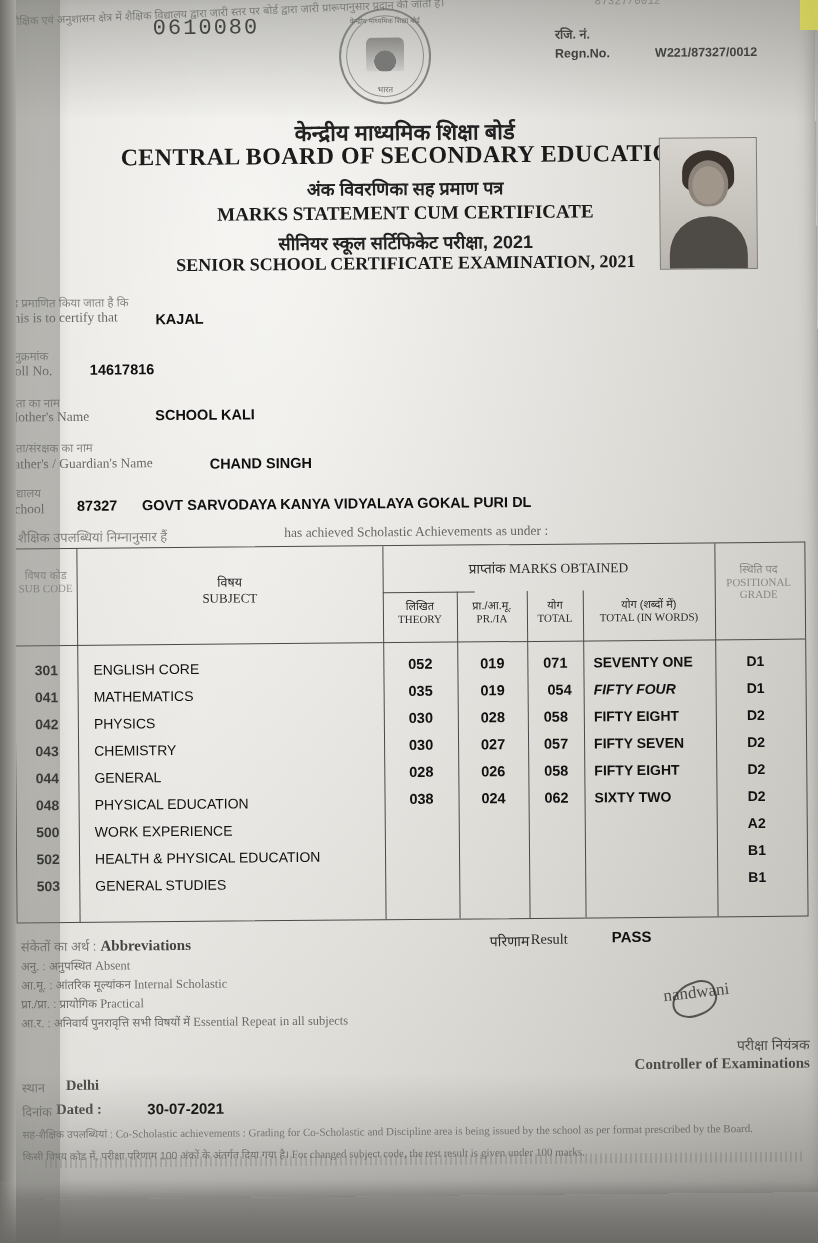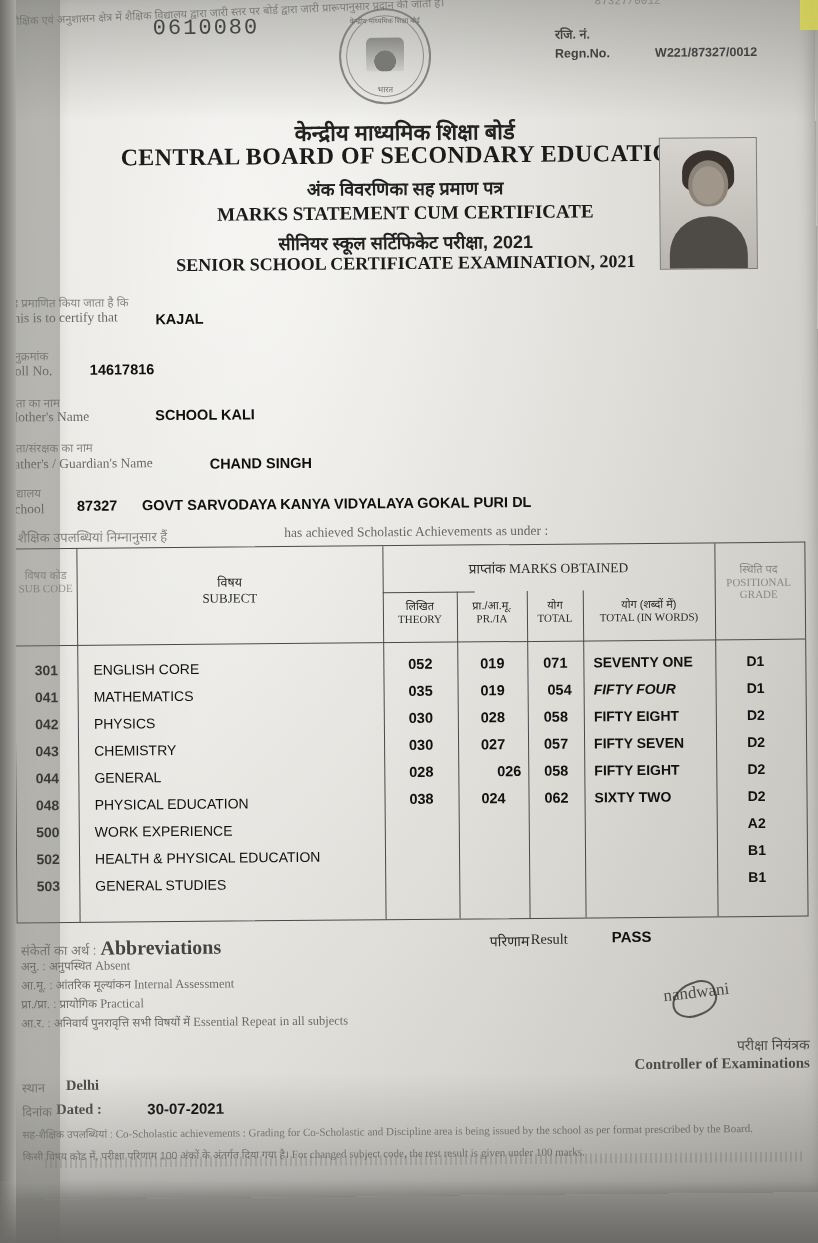--- a/index.html
+++ b/index.html
@@ -255,21 +255,21 @@
   .row-grade {
     position:absolute;
     font-family:"Liberation Sans", sans-serif;
     font-size:14px; font-weight:bold; color:#111;
     width:56px; text-align:center;
   }
 
   
   .abbr-title { left:18px; top:934px; }
   .abbr-title .hi { font-family:"Liberation Sans", sans-serif; font-size:13px; opacity:.55;}
-  .abbr-title .en { font-family:"Liberation Serif", serif; font-size:20px; font-weight:bold; opacity:.8;margin-top:48px;}
+  .abbr-title .en { font-family:"Liberation Serif", serif; font-size:15px; font-weight:bold; opacity:.8;margin-top:48px;}
   .abbr-line { position:absolute; left:18px; font-size:12.5px; opacity:.62; }
   .abbr-line .hi { font-family:"Liberation Sans", sans-serif; font-size:11.5px; }
 
   .res-hi { left:487px; top:932px; font-family:"Liberation Sans", sans-serif; font-size:14px; color:#2a2a2a; }
   .res-en { left:528px; top:932px; font-family:"Liberation Serif", serif; font-size:14.5px; color:#2a2a2a; }
   .res-val { left:609px; top:930px; font-family:"Liberation Sans", sans-serif; font-size:15px; font-weight:bold; color:#111; }
 
   .sign {
     left: 660px; top: 985px;
     font-family:"Liberation Serif", serif;
@@ -457,21 +457,21 @@
       <div class="row-sub" style="left:78px; top:194px;">CHEMISTRY</div>
       <div class="row-num" style="left:377px; top:191px;">030</div>
       <div class="row-num" style="left:449px; top:191px;">027</div>
       <div class="row-num" style="left:512px; top:191px;">057</div>
       <div class="row-words" style="left:578px; top:191px;">FIFTY SEVEN</div>
       <div class="row-grade" style="left:712px; top:191px;">D2</div>
 
       <div class="row-code" style="left:0;   top:221px;">044</div>
       <div class="row-sub" style="left:78px; top:221px;">GENERAL</div>
       <div class="row-num" style="left:377px; top:218px;">028</div>
-      <div class="row-num" style="left:449px; top:218px;text-align:right;">026</div>
+      <div class="row-num" style="left:449px; top:218px;">026</div>
       <div class="row-num" style="left:512px; top:218px;">058</div>
       <div class="row-words" style="left:578px; top:218px;">FIFTY EIGHT</div>
       <div class="row-grade" style="left:712px; top:218px;">D2</div>
 
       <div class="row-code" style="left:0;   top:248px;">048</div>
       <div class="row-sub" style="left:78px; top:248px;">PHYSICAL EDUCATION</div>
       <div class="row-num" style="left:377px; top:245px;">038</div>
       <div class="row-num" style="left:449px; top:245px;">024</div>
       <div class="row-num" style="left:512px; top:245px;">062</div>
       <div class="row-words" style="left:578px; top:245px;">SIXTY TWO</div>
@@ -493,21 +493,21 @@
     <div class="abs abbr-title">
       <span class="hi">संकेतों का अर्थ :</span>
       <span class="en">Abbreviations</span>
     </div>
     <div class="abbr-line" style="top:955px;">
       <span class="hi">अनु. : अनुपस्थित</span>
       <span>Absent</span>
     </div>
     <div class="abbr-line" style="top:974px;">
       <span class="hi">आ.मू. : आंतरिक मूल्यांकन</span>
-      <span>Internal Assessment</span>
+      <span>Internal Scholastic</span>
     </div>
     <div class="abbr-line" style="top:993px;">
       <span class="hi">प्रा./प्रा. : प्रायोगिक</span>
       <span>Practical</span>
     </div>
     <div class="abbr-line" style="top:1012px;">
       <span class="hi">आ.र. : अनिवार्य पुनरावृत्ति सभी विषयों में</span>
       <span>Essential Repeat in all subjects</span>
     </div>
 

